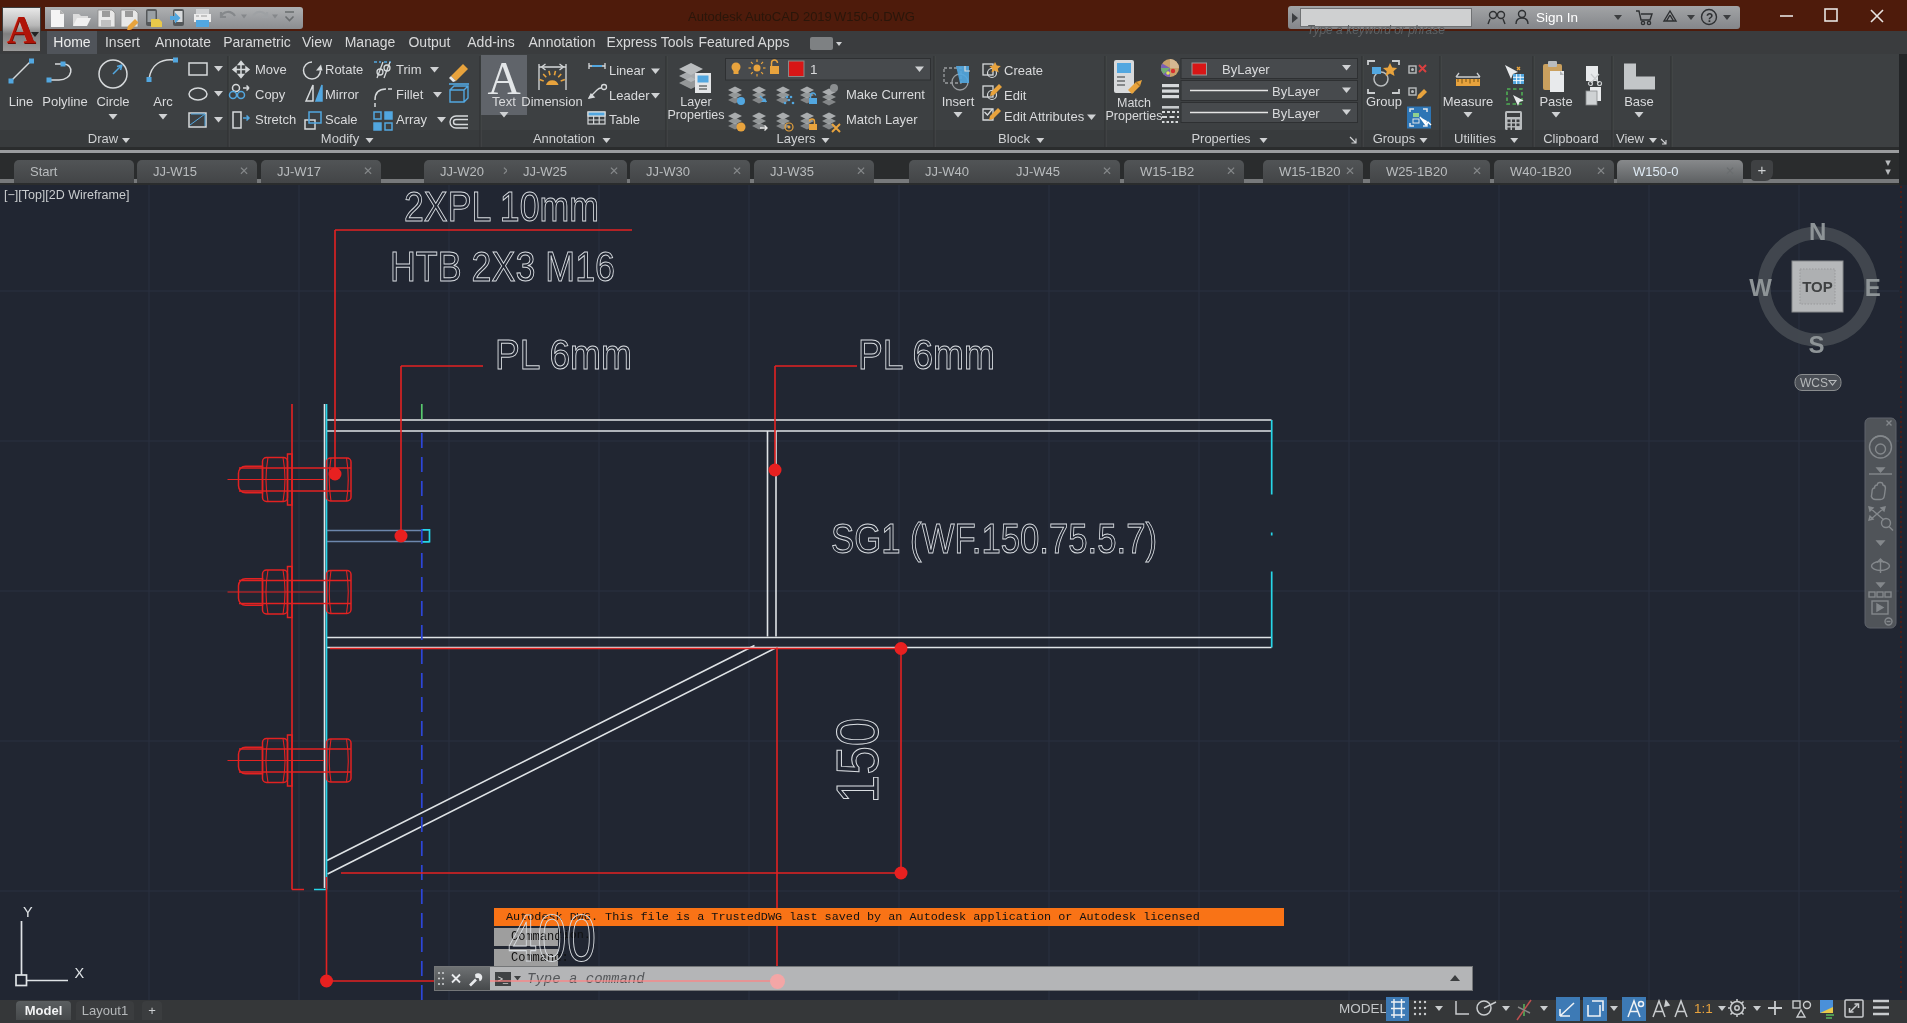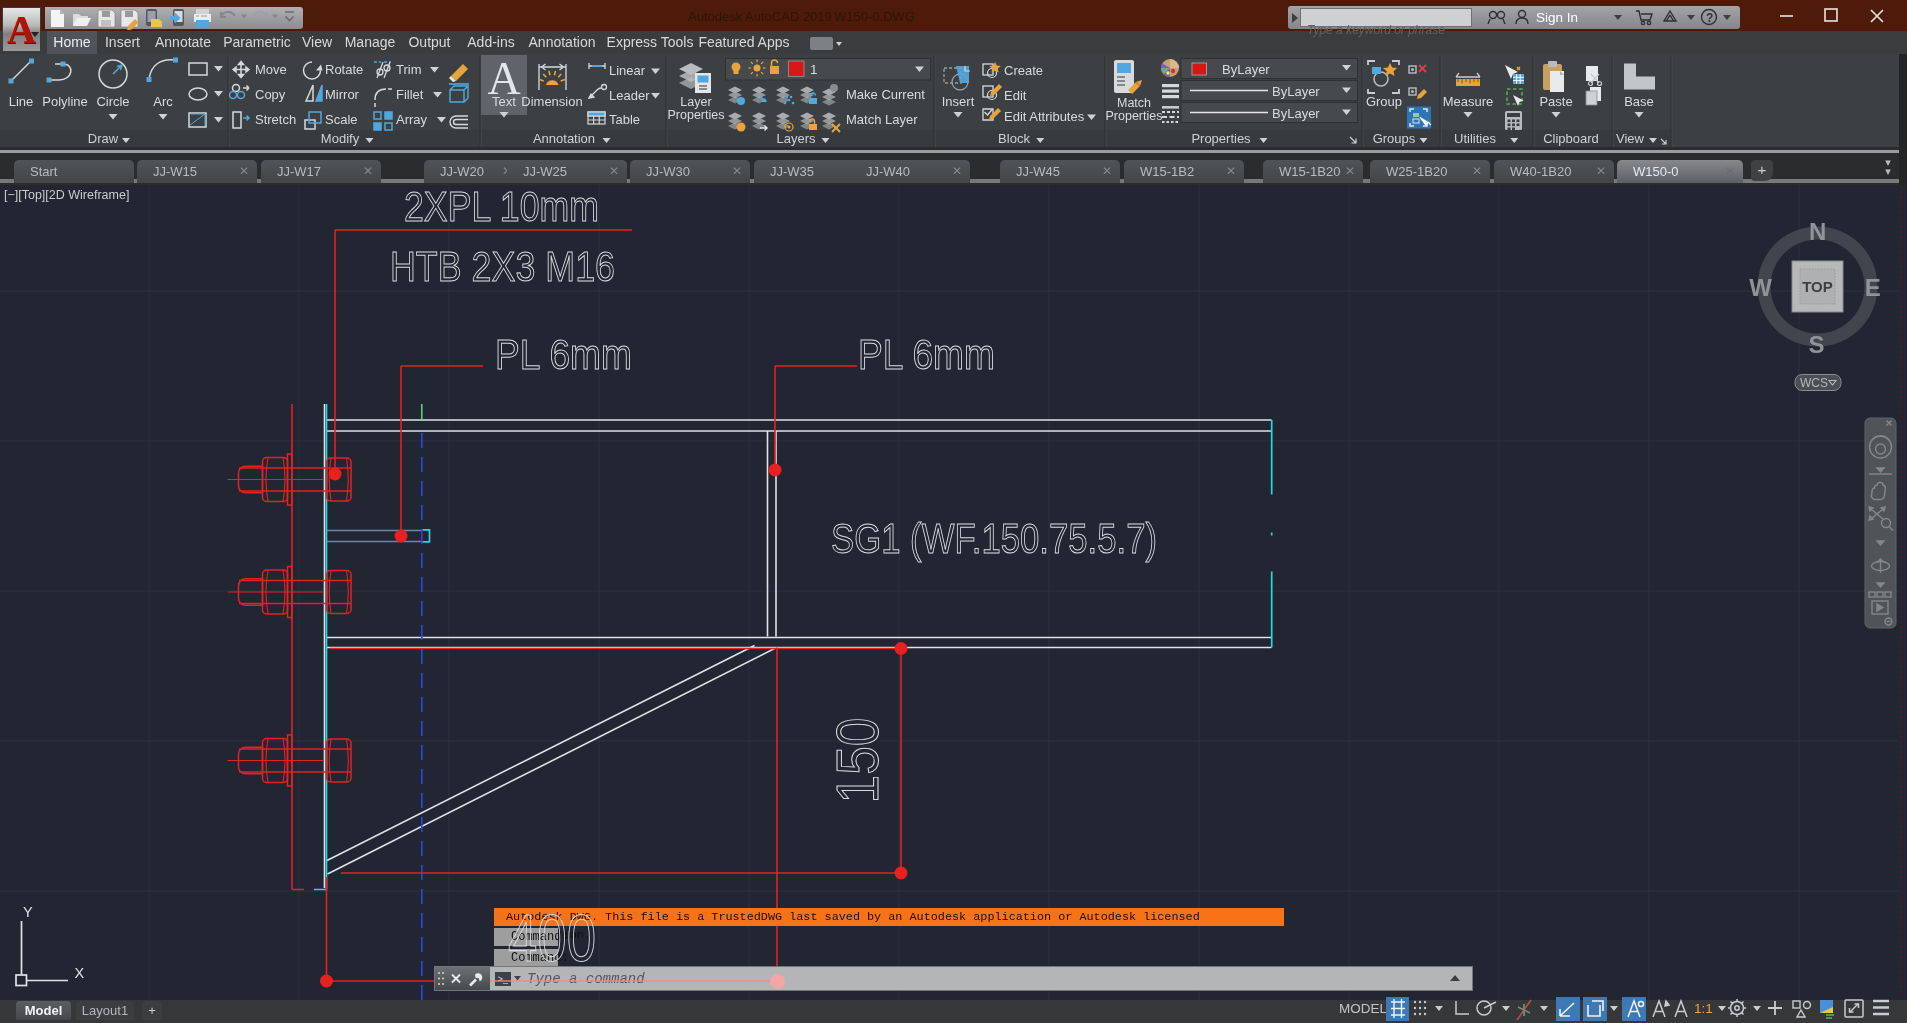--- a/index.html
+++ b/index.html
@@ -751,21 +751,21 @@
       <span class="cl">✕</span>
     </div>
 <div class="abs ftab" style="left:630px;width:120px;">
       <span class="tx">JJ-W30</span>
       <span class="cl">✕</span>
     </div>
 <div class="abs ftab" style="left:754px;width:120px;">
       <span class="tx">JJ-W35</span>
       <span class="cl">✕</span>
     </div>
-<div class="abs ftab" style="left:850px;width:120px;">
+<div class="abs ftab" style="left:909px;width:120px;">
       <span class="tx">JJ-W40</span>
       <span class="cl">✕</span>
     </div>
 <div class="abs ftab" style="left:1000px;width:120px;">
       <span class="tx">JJ-W45</span>
       <span class="cl">✕</span>
     </div>
 <div class="abs ftab" style="left:1124px;width:120px;">
       <span class="tx">W15-1B2</span>
       <span class="cl">✕</span>

